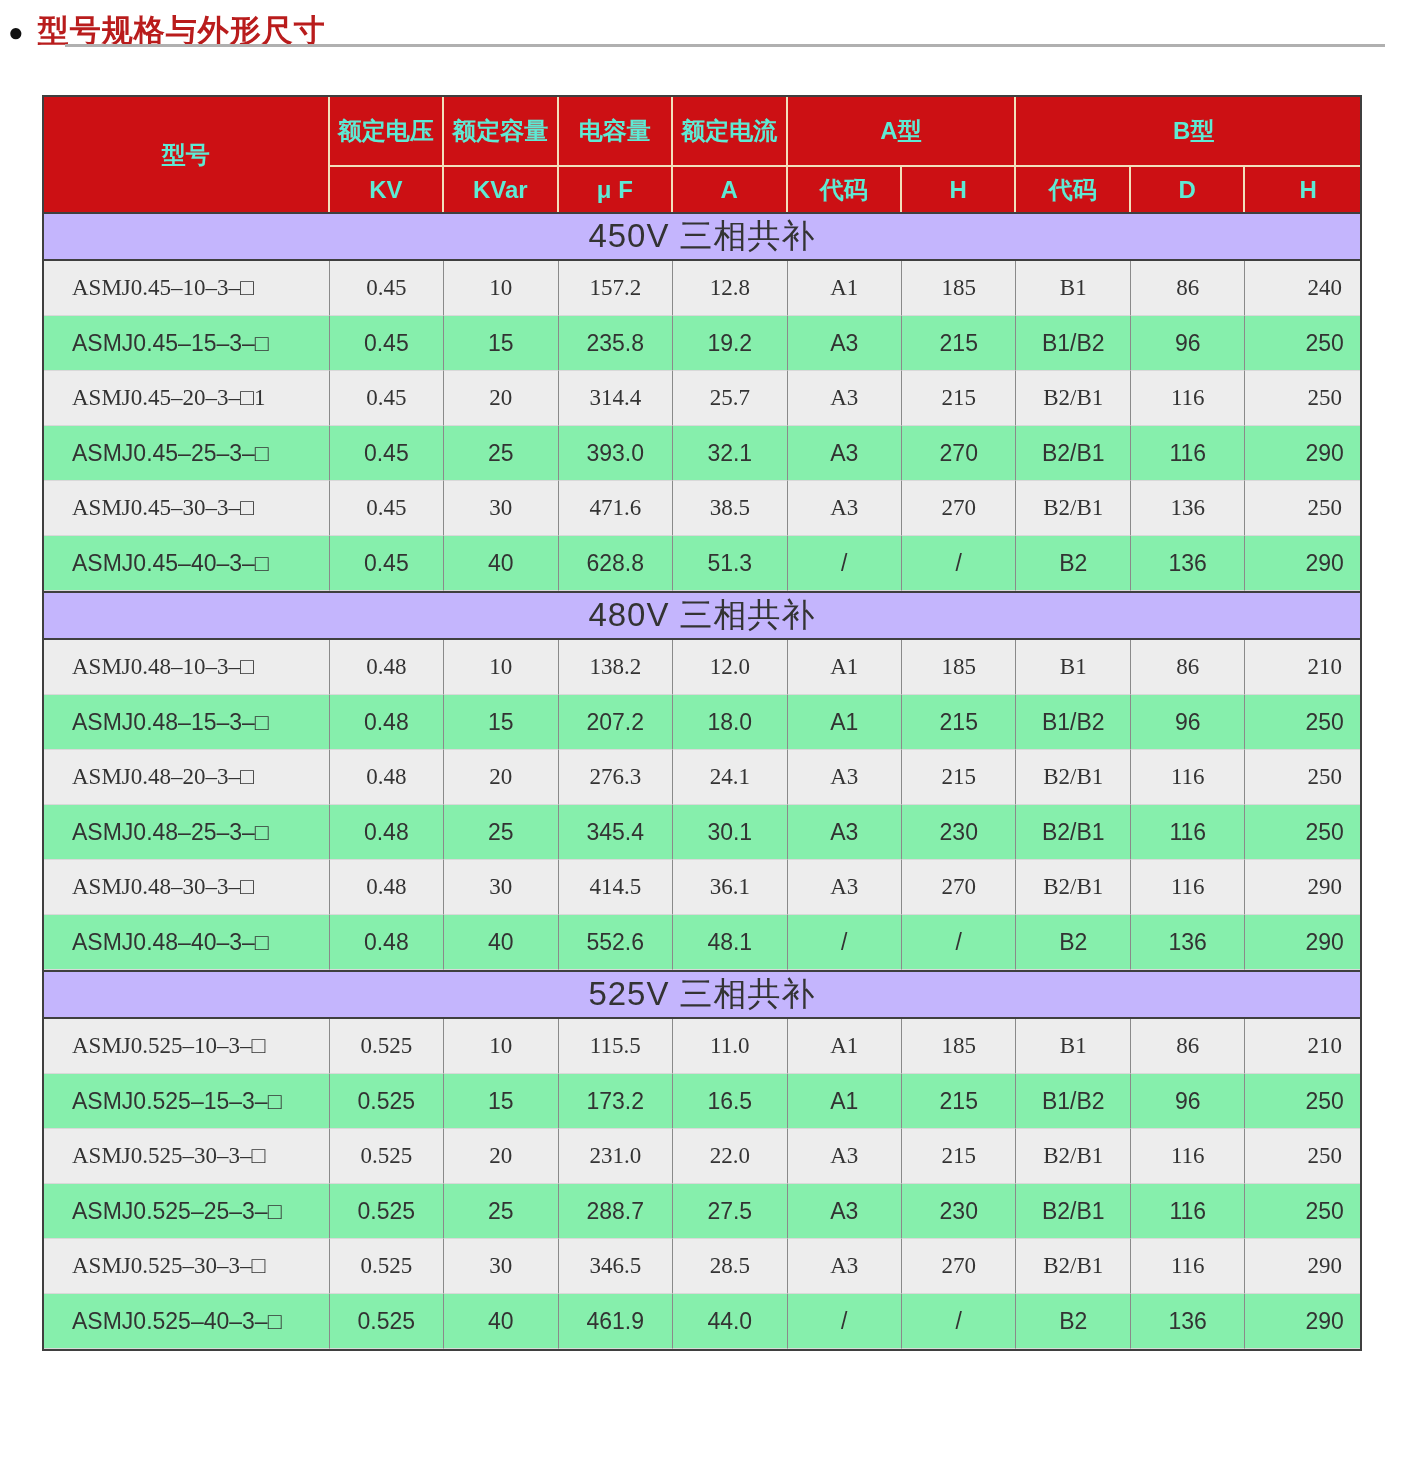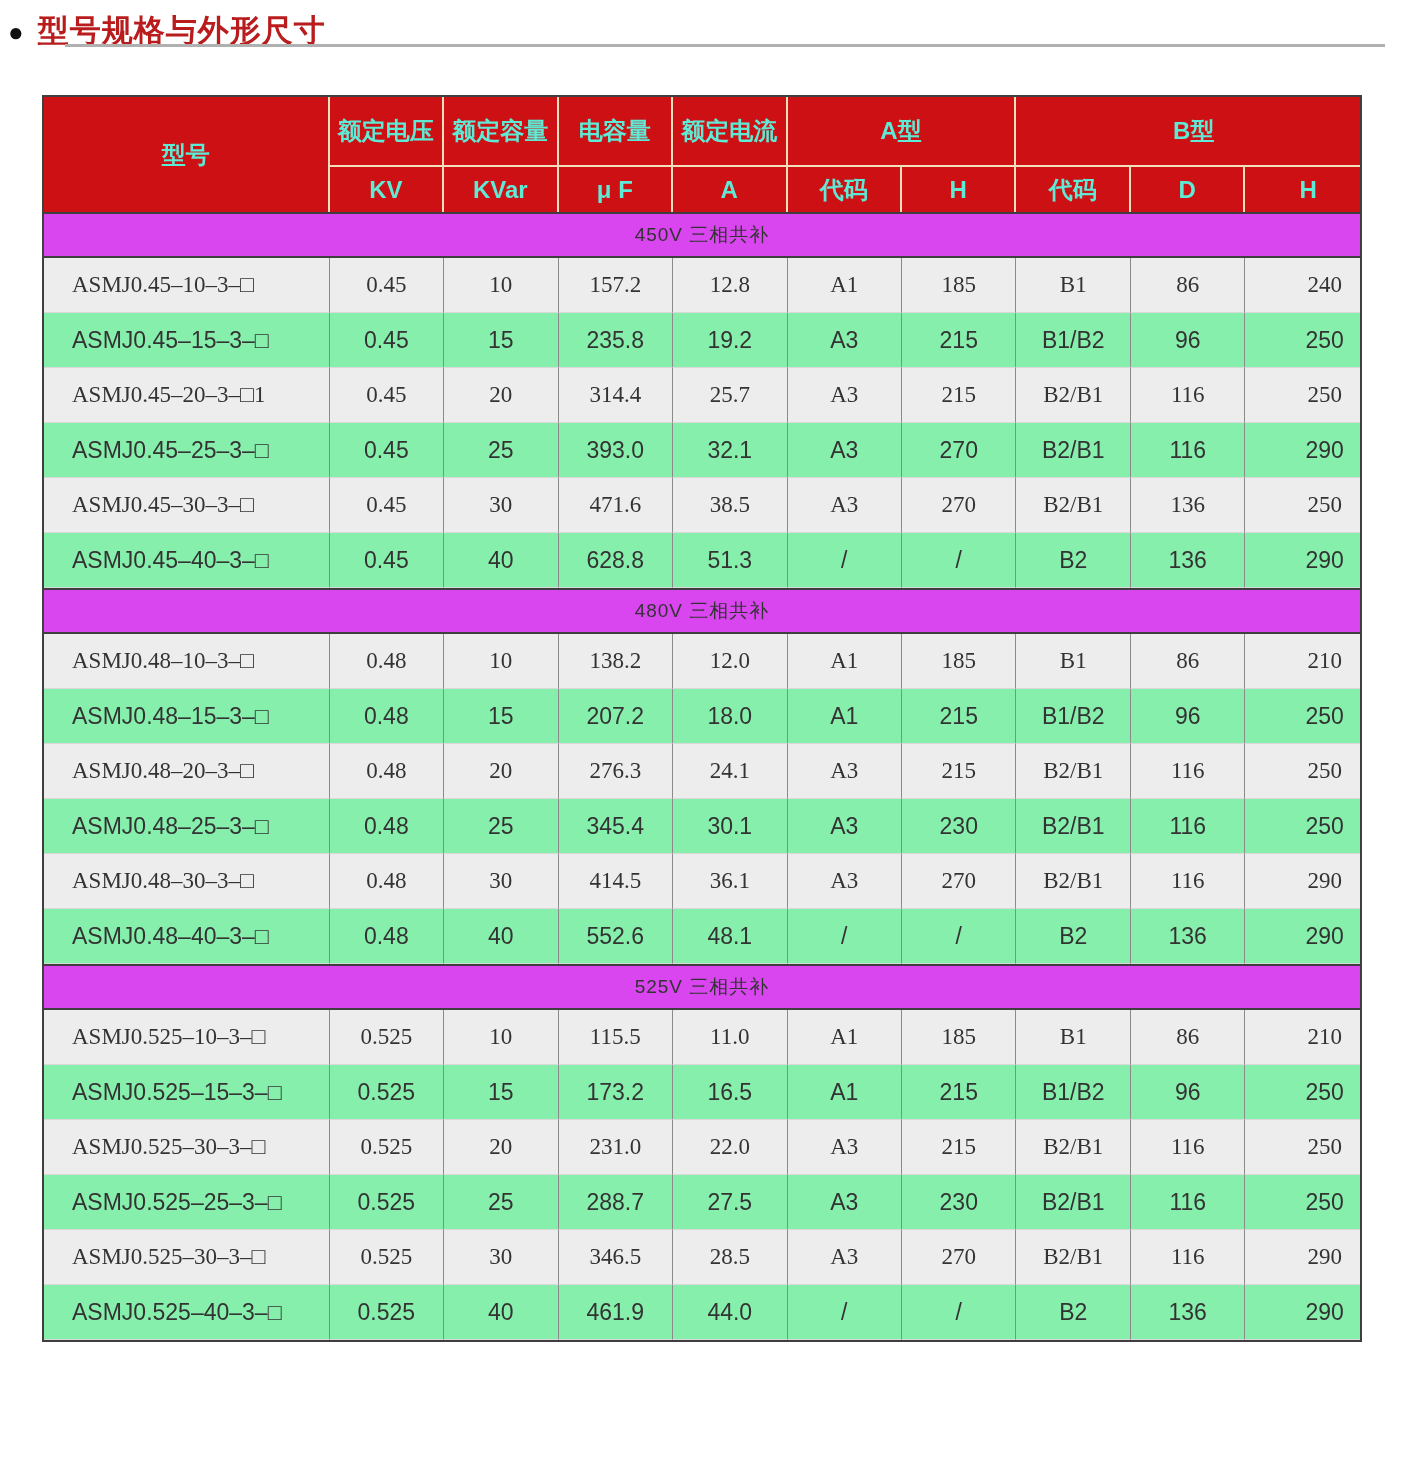--- a/index.html
+++ b/index.html
@@ -60,24 +60,24 @@
   thead tr.h1 th{height:68px;border-bottom:2px solid var(--header-divider);}
   thead tr.h1 th.rowspan-cell{border-bottom:0;}
   thead tr.h2 th{height:45px;border-bottom:0;}
   tbody td{
     font-size:23px;
     text-align:center;vertical-align:middle;
     padding:0;
   }
   tr.section-row td{
     height:42px;
-    background:#d946ef;
+    background:#c4b5fd;
     border-top:2px solid var(--border-dark);
     border-bottom:2px solid var(--border-dark);
-    font-size:19px;
+    font-size:33px;
     letter-spacing:1px;
   }
   tr.data-row{background:#86efac;}
   tr.data-row.alt{background:var(--row-alt);font-family:Liberation Serif, serif;}
   tr.data-row td{
     height:54px;
     border-right:1px solid var(--grid-gray);
     border-bottom:1px solid var(--row-line);
   }
   tr.data-row td:last-child{border-right:0;padding-left:44px;}

